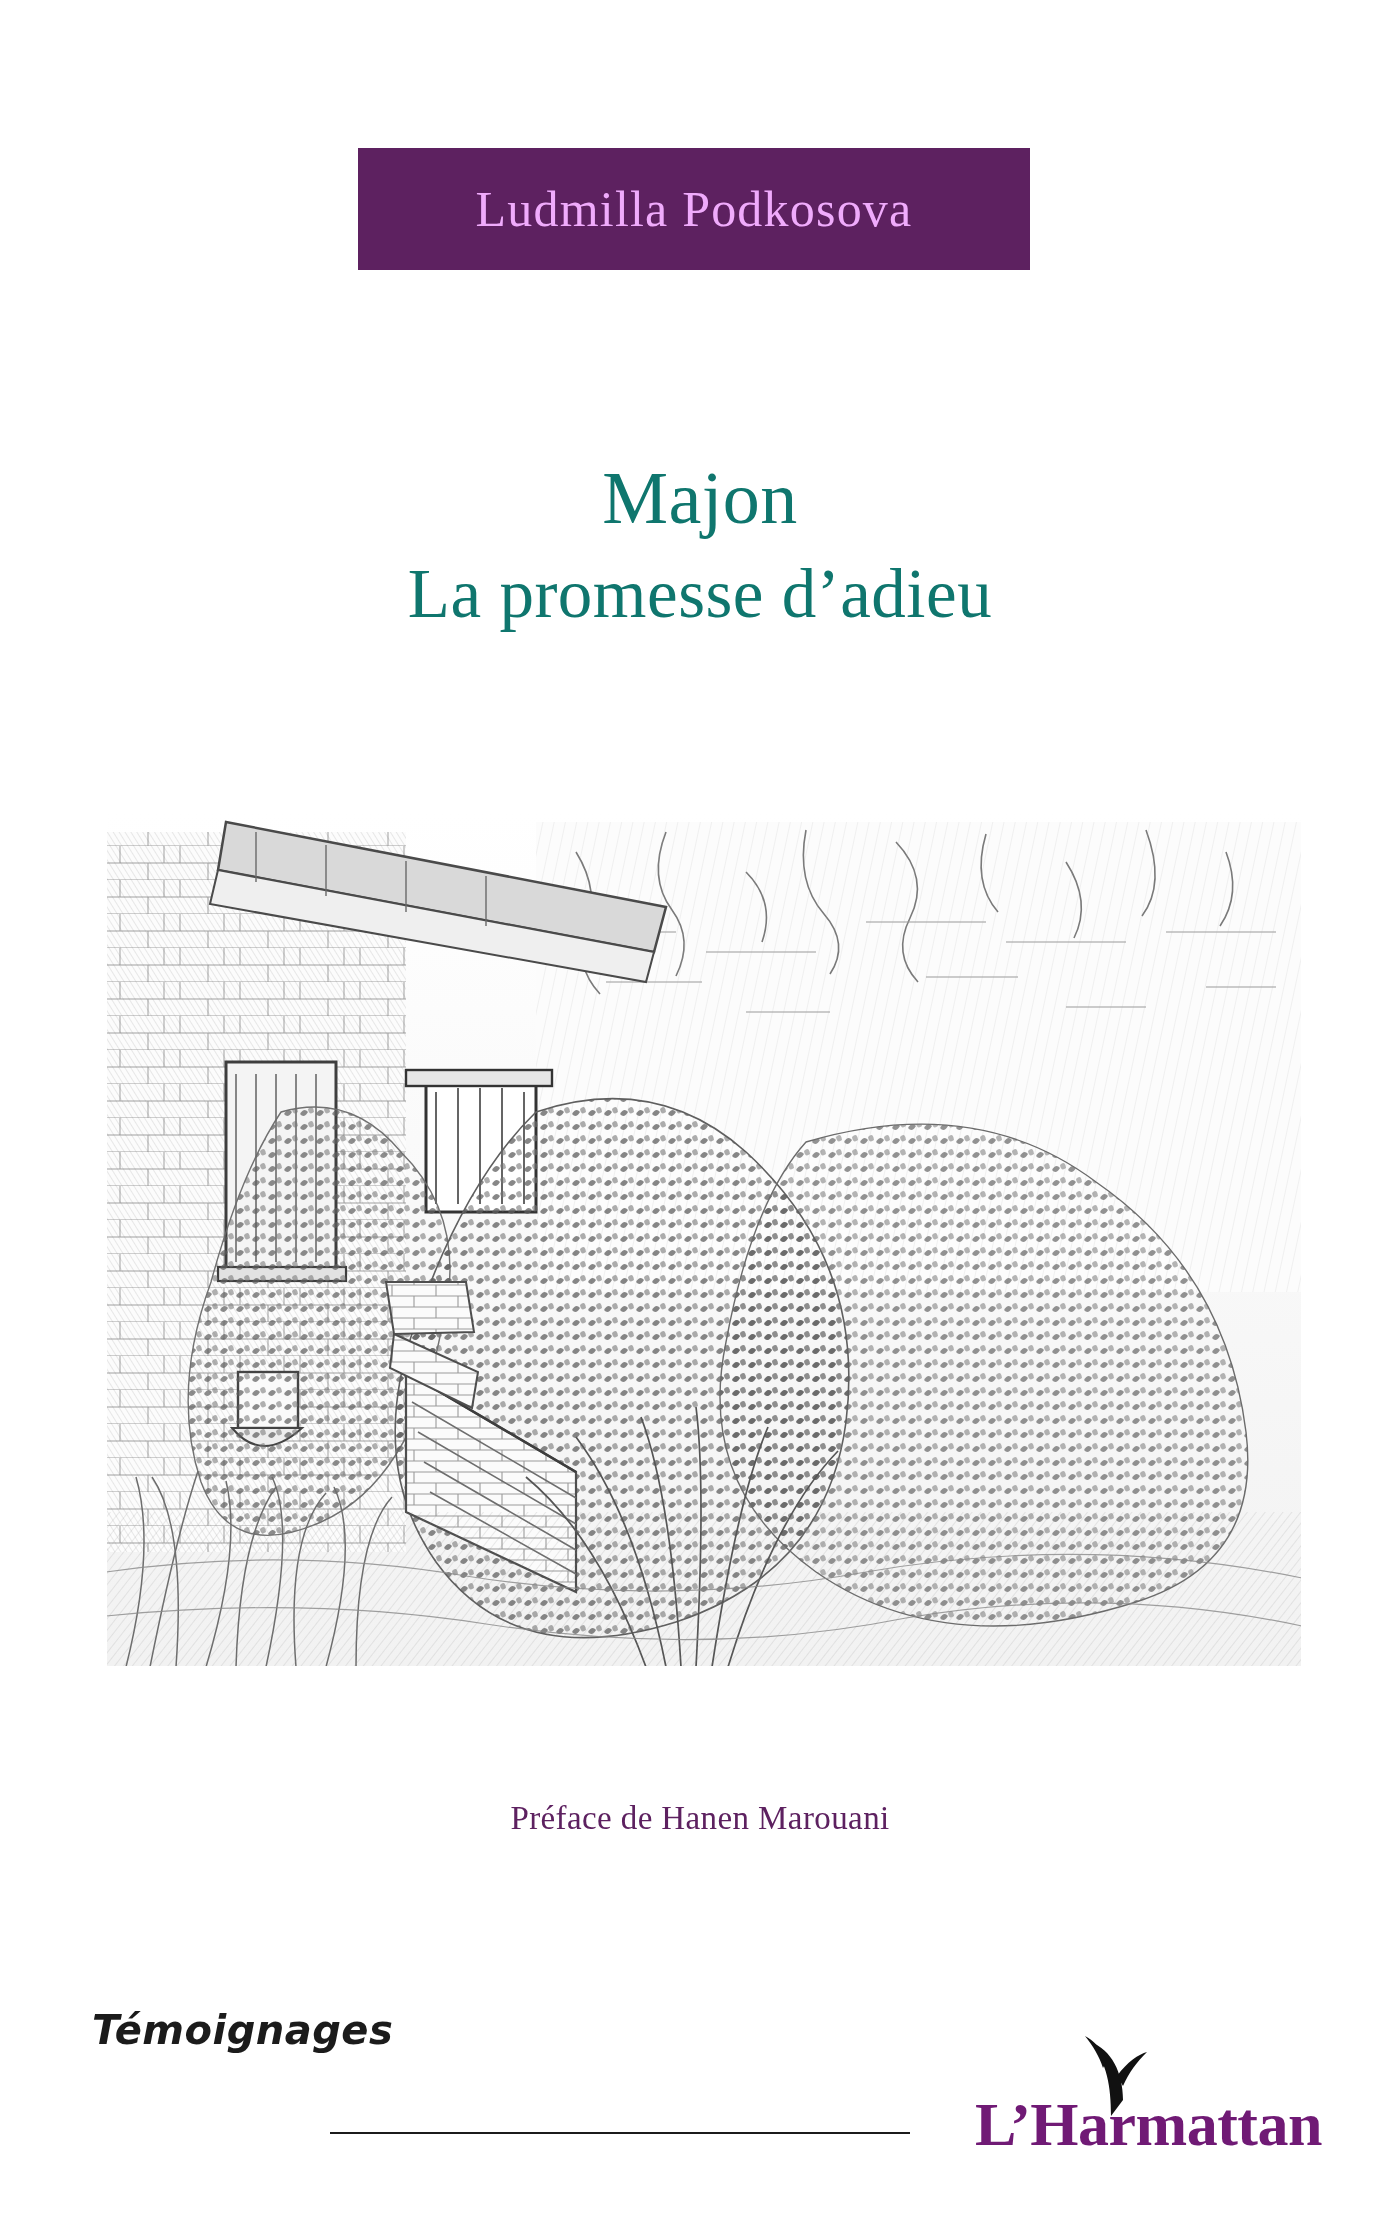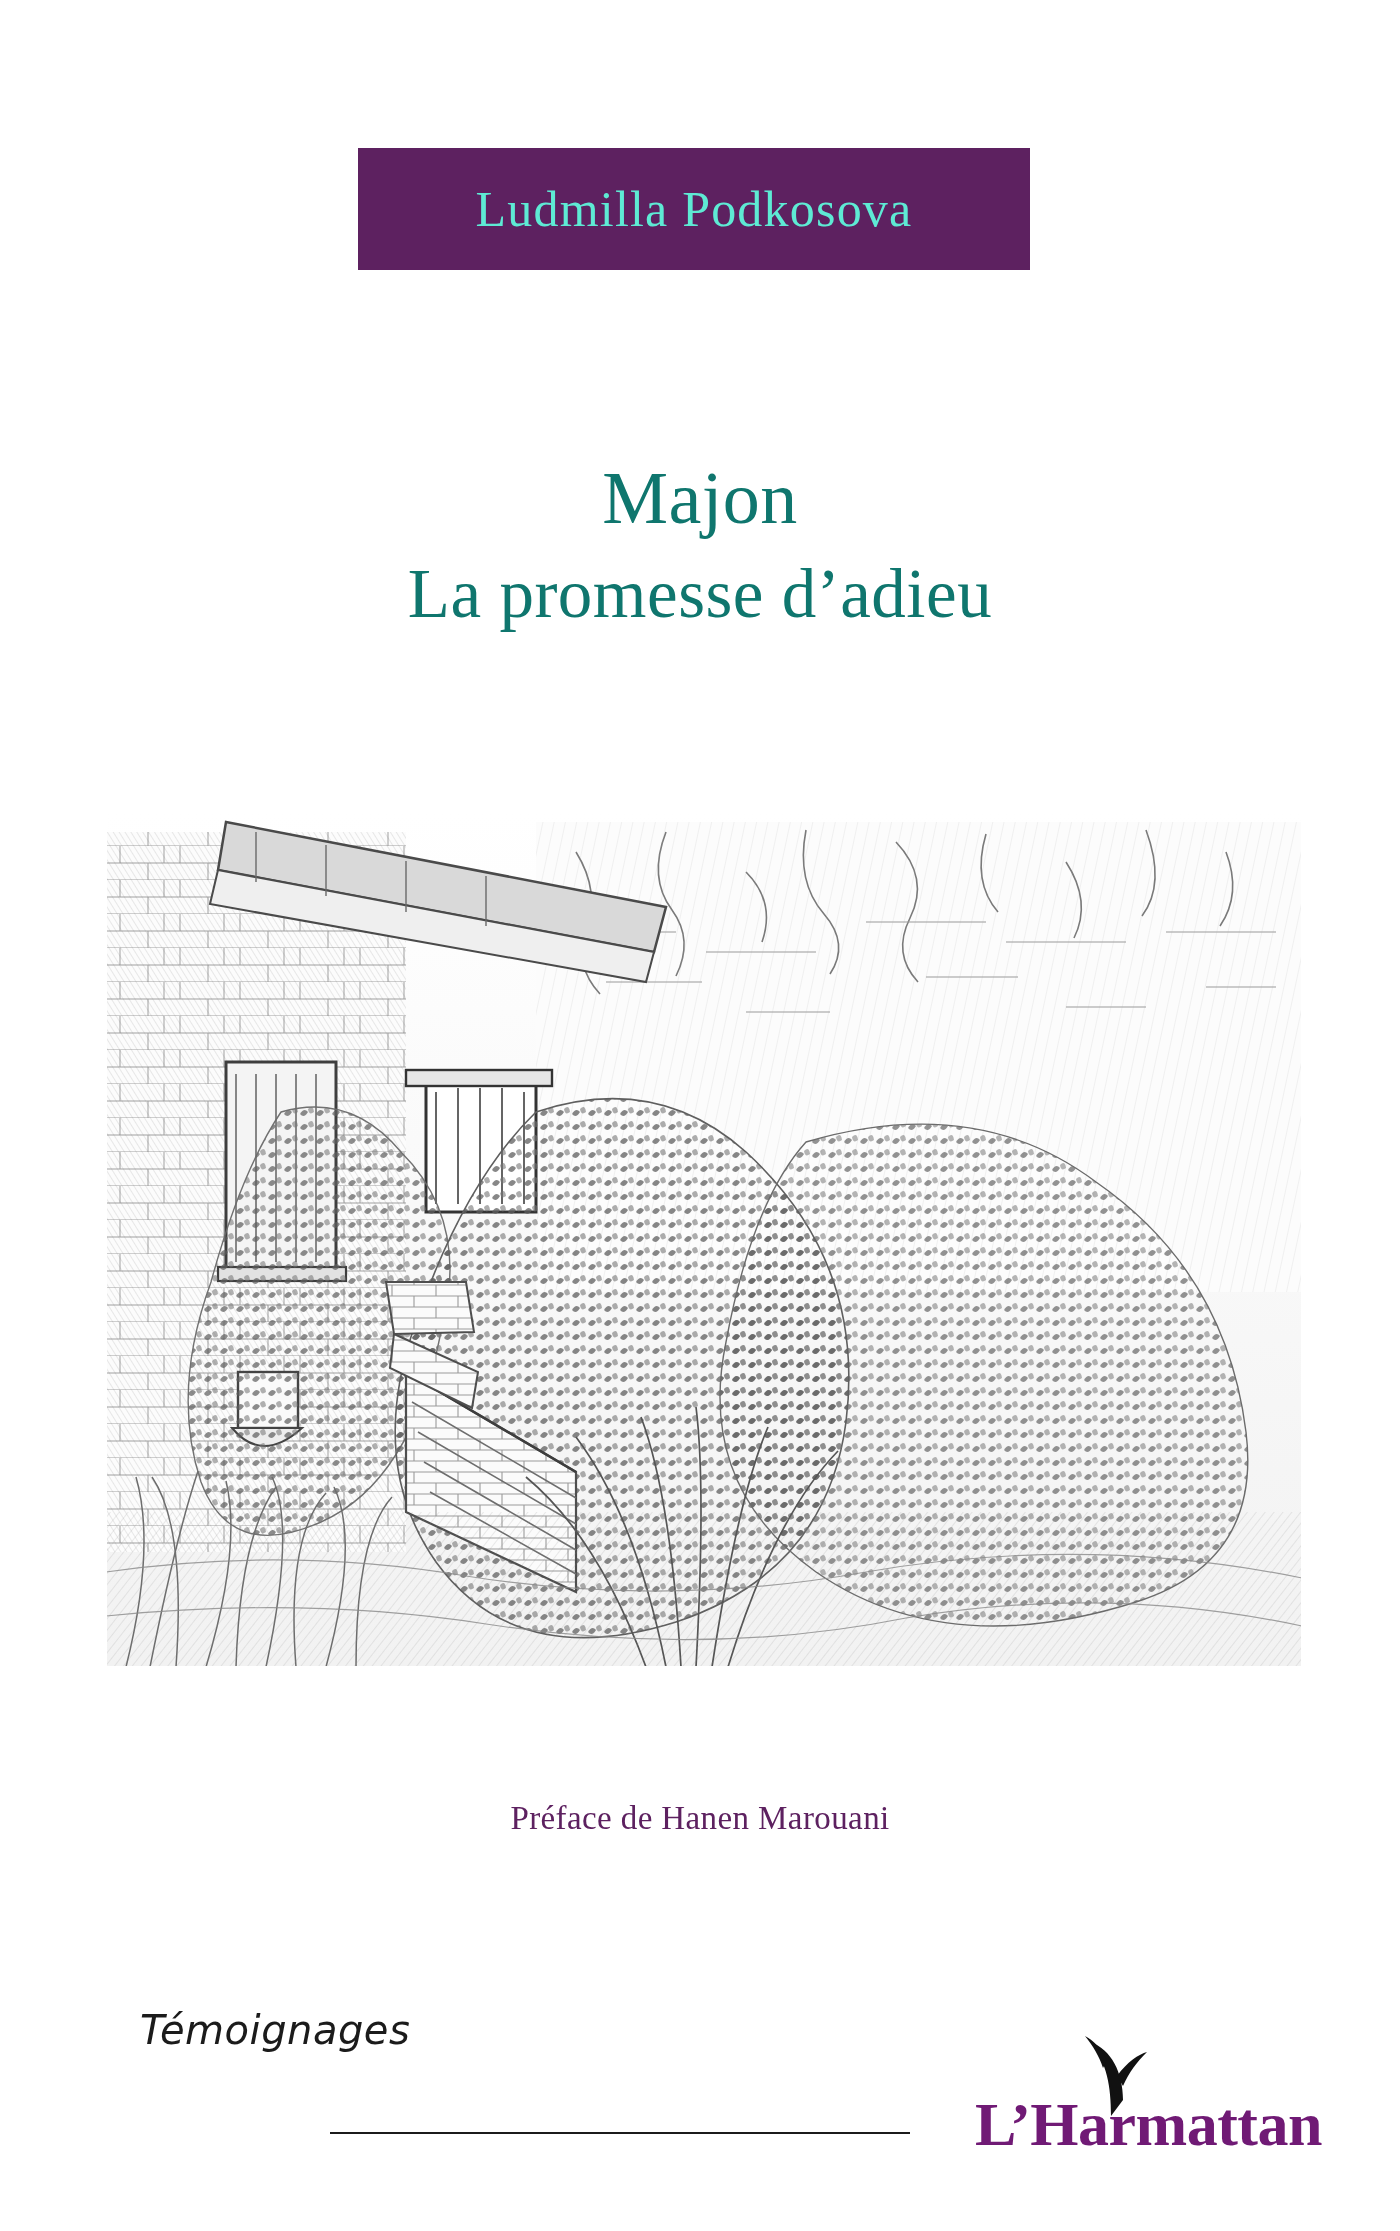--- a/index.html
+++ b/index.html
@@ -27,21 +27,21 @@
     left: 358px;
     top: 148px;
     width: 672px;
     height: 122px;
     background: #5d2160;
     display: flex;
     align-items: center;
     justify-content: center;
   }
   .author-name {
-    color: #5eead4;
+    color: #f0abfc;
     font-family: "Liberation Serif", serif;
     font-size: 50px;
     letter-spacing: 1.2px;
     font-weight: 400;
     white-space: nowrap;
   }
 
   
   .title-block {
     position: absolute;
@@ -100,25 +100,24 @@
   .collection {
     position: absolute;
     left: 92px;
     top: 2005px;
     width: 420px;
     color: #1b1b1b;
   }
   .collection-line {
     font-family: "DejaVu Sans", sans-serif;
     font-style: italic;
-    font-weight: normal;
+    font-weight: bold;
     font-size: 40px;
     line-height: 1.28;
     letter-spacing: 0.5px;
-    margin-left: 48px;
   }
   .collection-rule {
     position: absolute;
     left: 330px;
     top: 2132px;
     width: 580px;
     height: 2px;
     background: #1b1b1b;
   }
 

